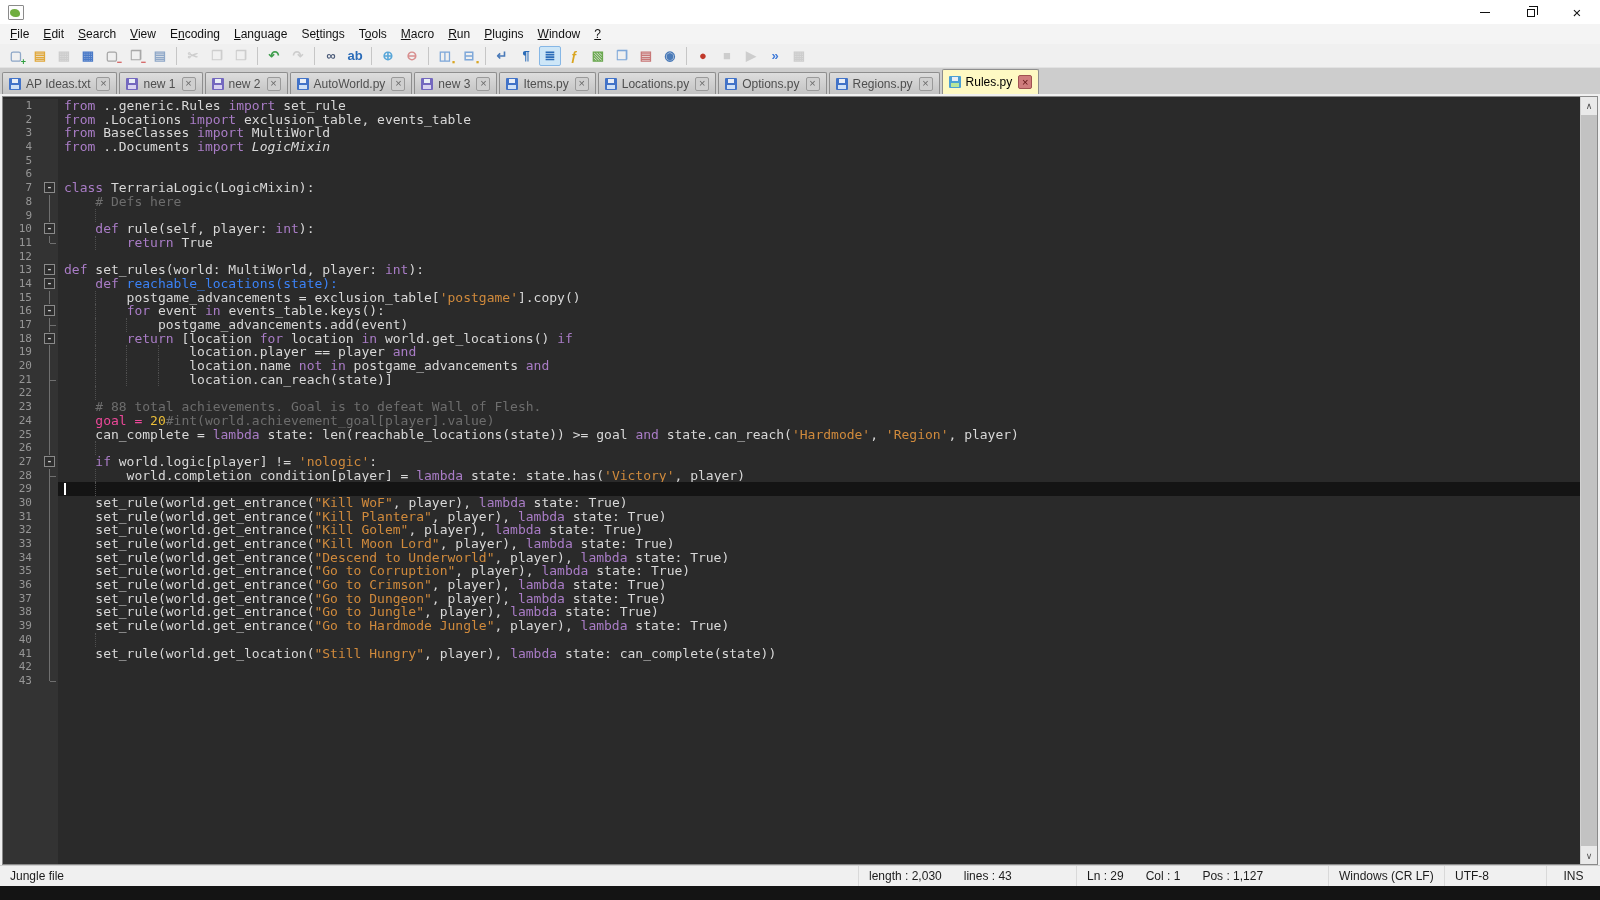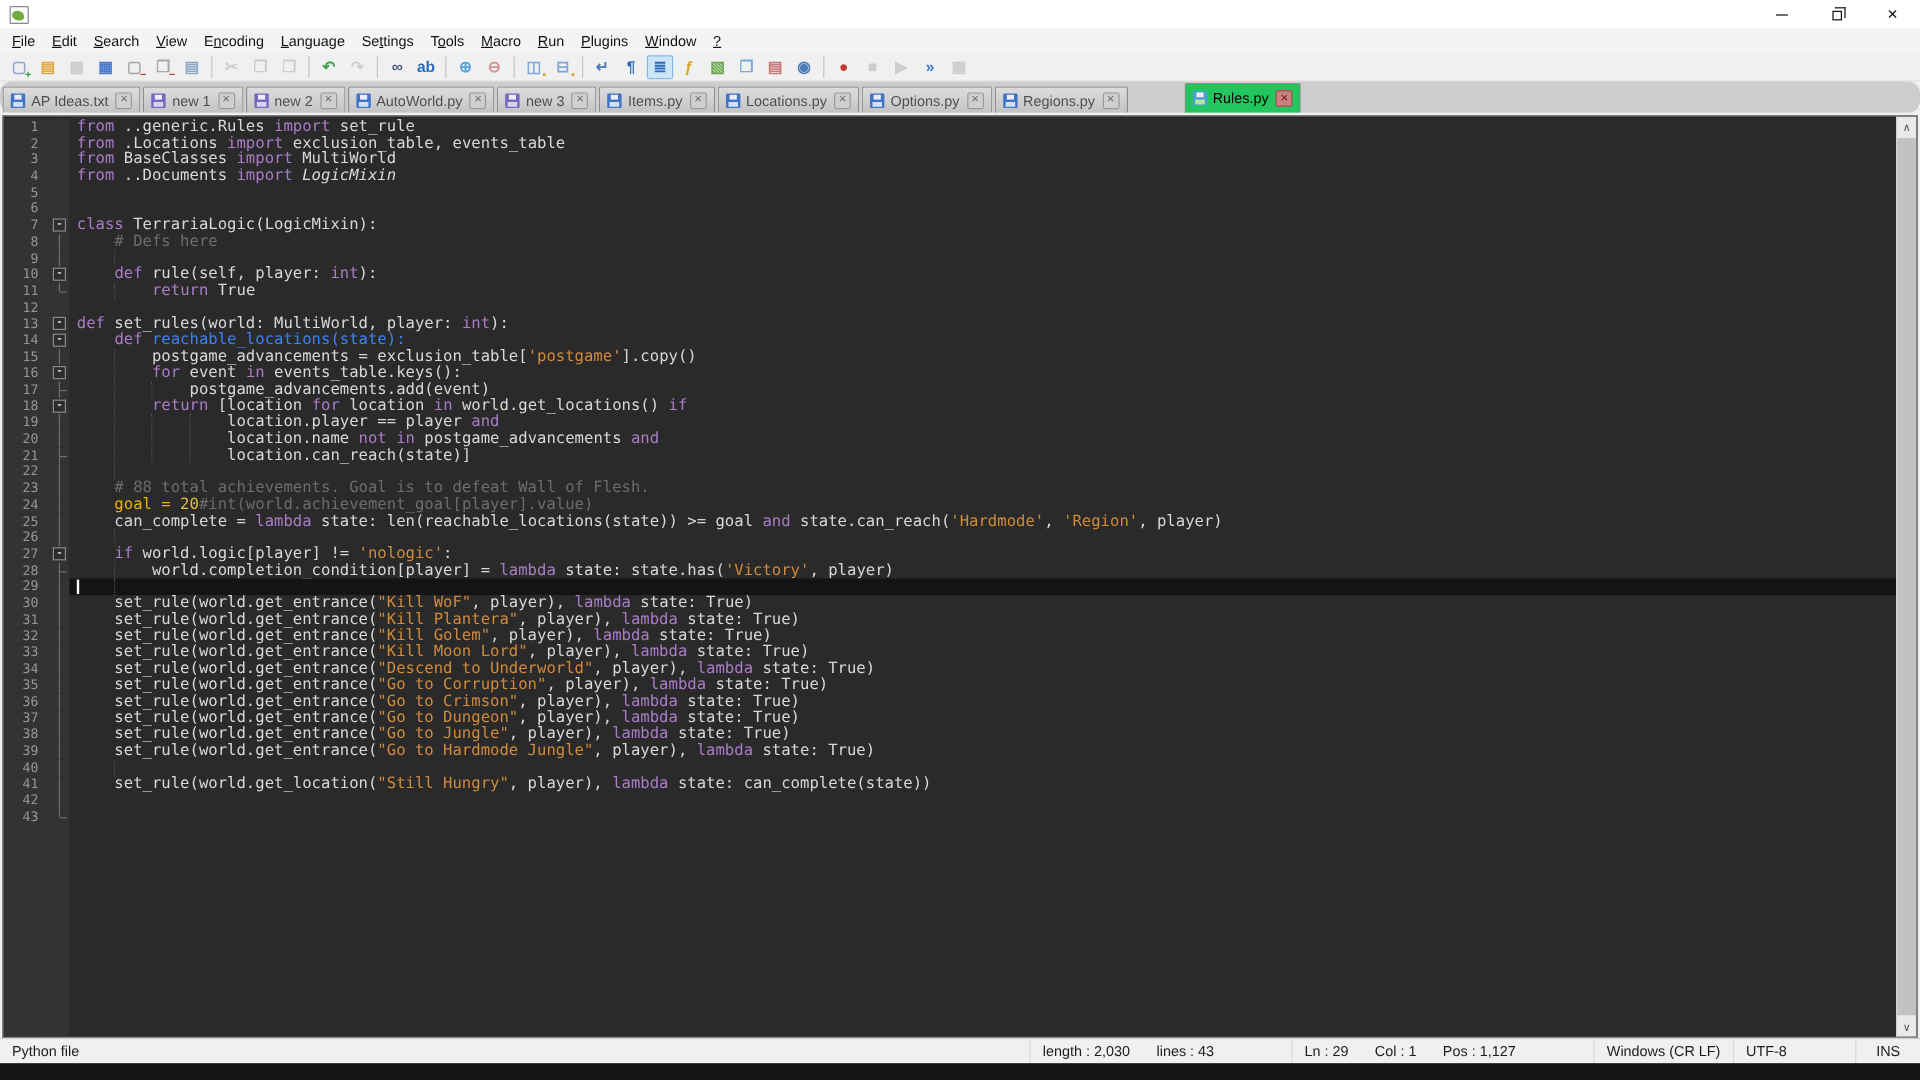--- a/index.html
+++ b/index.html
@@ -27,23 +27,23 @@
 
   
   .toolbar { height:24px; background:#f0f0f0; display:flex; align-items:center; padding-left:4px; border-bottom:1px solid #e2e2e2; flex:none; }
   .tb-icon { width:22px; height:20px; display:flex; align-items:center; justify-content:center; font-size:13px; font-weight:bold; margin:0 1px; position:relative; border:1px solid transparent; border-radius:2px; }
   .tb-icon.active { background:#cde6f7; border-color:#86b7e6; }
   .tb-icon.disabled { opacity:.4; filter:grayscale(1); }
   .tb-badge { position:absolute; right:0; bottom:-2px; font-size:9px; font-weight:bold; }
   .tb-sep { width:1px; height:18px; background:#c6c6c6; margin:0 4px; flex:none; }
 
   
-  .tabbar { height:26px; background:#cdcdcd; display:flex; align-items:flex-end; padding-left:2px; flex:none;border-radius:10px; }
+  .tabbar { height:26px; background:#cdcdcd; display:flex; align-items:flex-end; padding-left:2px; flex:none; }
   .tab { height:22px; display:flex; align-items:center; padding:0 6px; background:linear-gradient(#dddddd,#c3c3c3); border:1px solid #8e8e8e; border-bottom:none; margin-right:2px; font-size:12px; color:#4f4f4f; border-radius:2px 2px 0 0; white-space:nowrap; }
-  .tab.active { height:25px; background:#22c55e; color:#000;margin-left:45px; }
+  .tab.active { height:25px; background:#fef9c3; color:#000; }
   .floppy { width:12px; height:12px; border-radius:1px; margin-right:5px; position:relative; flex:none; }
   .floppy::before { content:""; position:absolute; left:3px; top:1px; width:6px; height:4px; background:#e9eef6; }
   .floppy::after { content:""; position:absolute; left:2px; bottom:1px; width:8px; height:4px; background:#cfe0f5; }
   .floppy.blue { background:#4273c8; }
   .floppy.purple { background:#7468bf; }
   .floppy.purple::after { background:#d8d2f0; }
   .floppy.activeic { background:#4b9fd4; }
   .floppy.activeic::after { background:#b8e69a; }
   .tab-close { width:14px; height:14px; margin-left:6px; display:flex; align-items:center; justify-content:center; font-size:11px; line-height:1; color:#6a6a6a; background:#cfcfcf; border:1px solid #9a9a9a; border-radius:2px; }
   .tab.active .tab-close { background:#cf7d7d; color:#5d1111; border-color:#a05252; }
@@ -238,21 +238,21 @@
         <div class="line-row"><span class="ln">14</span><span class="bm"></span><span class="fold"><span class="fold-box">-</span></span><span class="code"><span style="color: rgb(216, 216, 216);">    </span><span style="color: rgb(169, 124, 198);">def</span><span style="color: #3b82f6;"> reachable_locations(state):</span></span></div>
         <div class="line-row"><span class="ln">15</span><span class="bm"></span><span class="fold"><span class="fold-line"></span></span><span class="code"><span class="guide" style="left: 37.2px;"></span><span style="color: rgb(216, 216, 216);">        postgame_advancements = exclusion_table[</span><span style="color: rgb(208, 138, 60);">'postgame'</span><span style="color: rgb(216, 216, 216);">].copy()</span></span></div>
         <div class="line-row"><span class="ln">16</span><span class="bm"></span><span class="fold"><span class="fold-box">-</span></span><span class="code"><span class="guide" style="left: 37.2px;"></span><span style="color: rgb(216, 216, 216);">        </span><span style="color: rgb(169, 124, 198);">for</span><span style="color: rgb(216, 216, 216);"> event </span><span style="color: rgb(169, 124, 198);">in</span><span style="color: rgb(216, 216, 216);"> events_table.keys():</span></span></div>
         <div class="line-row"><span class="ln">17</span><span class="bm"></span><span class="fold"><span class="fold-line"></span><span class="fold-tick"></span></span><span class="code"><span class="guide" style="left: 37.2px;"></span><span class="guide" style="left: 68.4px;"></span><span style="color: rgb(216, 216, 216);">            postgame_advancements.add(event)</span></span></div>
         <div class="line-row"><span class="ln">18</span><span class="bm"></span><span class="fold"><span class="fold-box">-</span></span><span class="code"><span class="guide" style="left: 37.2px;"></span><span style="color: rgb(216, 216, 216);">        </span><span style="color: rgb(169, 124, 198);">return</span><span style="color: rgb(216, 216, 216);"> [location </span><span style="color: rgb(169, 124, 198);">for</span><span style="color: rgb(216, 216, 216);"> location </span><span style="color: rgb(169, 124, 198);">in</span><span style="color: rgb(216, 216, 216);"> world.get_locations() </span><span style="color: rgb(169, 124, 198);">if</span></span></div>
         <div class="line-row"><span class="ln">19</span><span class="bm"></span><span class="fold"><span class="fold-line"></span></span><span class="code"><span class="guide" style="left: 37.2px;"></span><span class="guide" style="left: 68.4px;"></span><span class="guide" style="left: 99.6px;"></span><span style="color: rgb(216, 216, 216);">                location.player == player </span><span style="color: rgb(169, 124, 198);">and</span></span></div>
         <div class="line-row"><span class="ln">20</span><span class="bm"></span><span class="fold"><span class="fold-line"></span></span><span class="code"><span class="guide" style="left: 37.2px;"></span><span class="guide" style="left: 68.4px;"></span><span class="guide" style="left: 99.6px;"></span><span style="color: rgb(216, 216, 216);">                location.name </span><span style="color: rgb(169, 124, 198);">not</span><span style="color: rgb(216, 216, 216);"> </span><span style="color: rgb(169, 124, 198);">in</span><span style="color: rgb(216, 216, 216);"> postgame_advancements </span><span style="color: rgb(169, 124, 198);">and</span></span></div>
         <div class="line-row"><span class="ln">21</span><span class="bm"></span><span class="fold"><span class="fold-line"></span><span class="fold-tick"></span></span><span class="code"><span class="guide" style="left: 37.2px;"></span><span class="guide" style="left: 68.4px;"></span><span class="guide" style="left: 99.6px;"></span><span style="color: rgb(216, 216, 216);">                location.can_reach(state)]</span></span></div>
         <div class="line-row"><span class="ln">22</span><span class="bm"></span><span class="fold"><span class="fold-line"></span></span><span class="code"><span class="guide" style="left: 37.2px;"></span></span></div>
         <div class="line-row"><span class="ln">23</span><span class="bm"></span><span class="fold"><span class="fold-line"></span></span><span class="code"><span style="color: rgb(109, 109, 109);">    # 88 total achievements. Goal is to defeat Wall of Flesh.</span></span></div>
-        <div class="line-row"><span class="ln">24</span><span class="bm"></span><span class="fold"><span class="fold-line"></span></span><span class="code"><span style="color: #eab308; text-align: center;">    goal = </span><span style="color: rgb(236, 191, 57);">20</span><span style="color: rgb(109, 109, 109);">#int(world.achievement_goal[player].value)</span></span></div>
+        <div class="line-row"><span class="ln">24</span><span class="bm"></span><span class="fold"><span class="fold-line"></span></span><span class="code"><span style="color: #ec4899; text-align: center;">    goal = </span><span style="color: rgb(236, 191, 57);">20</span><span style="color: rgb(109, 109, 109);">#int(world.achievement_goal[player].value)</span></span></div>
         <div class="line-row"><span class="ln">25</span><span class="bm"></span><span class="fold"><span class="fold-line"></span></span><span class="code"><span style="color: rgb(216, 216, 216);">    can_complete = </span><span style="color: rgb(169, 124, 198);">lambda</span><span style="color: rgb(216, 216, 216);"> state: len(reachable_locations(state)) &gt;= goal </span><span style="color: rgb(169, 124, 198);">and</span><span style="color: rgb(216, 216, 216);"> state.can_reach(</span><span style="color: rgb(208, 138, 60);">'Hardmode'</span><span style="color: rgb(216, 216, 216);">, </span><span style="color: rgb(208, 138, 60);">'Region'</span><span style="color: rgb(216, 216, 216);">, player)</span></span></div>
         <div class="line-row"><span class="ln">26</span><span class="bm"></span><span class="fold"><span class="fold-line"></span></span><span class="code"><span class="guide" style="left: 37.2px;"></span></span></div>
         <div class="line-row"><span class="ln">27</span><span class="bm"></span><span class="fold"><span class="fold-box">-</span></span><span class="code"><span style="color: rgb(216, 216, 216);">    </span><span style="color: rgb(169, 124, 198);">if</span><span style="color: rgb(216, 216, 216);"> world.logic[player] != </span><span style="color: rgb(208, 138, 60);">'nologic'</span><span style="color: rgb(216, 216, 216);">:</span></span></div>
         <div class="line-row"><span class="ln">28</span><span class="bm"></span><span class="fold"><span class="fold-line"></span><span class="fold-tick"></span></span><span class="code"><span class="guide" style="left: 37.2px;"></span><span style="color: rgb(216, 216, 216);">        world.completion_condition[player] = </span><span style="color: rgb(169, 124, 198);">lambda</span><span style="color: rgb(216, 216, 216);"> state: state.has(</span><span style="color: rgb(208, 138, 60);">'Victory'</span><span style="color: rgb(216, 216, 216);">, player)</span></span></div>
         <div class="line-row current"><span class="ln">29</span><span class="bm"></span><span class="fold"><span class="fold-line"></span></span><span class="code"><span class="guide" style="left: 37.2px;"></span><span class="caret"></span></span></div>
         <div class="line-row"><span class="ln">30</span><span class="bm"></span><span class="fold"><span class="fold-line"></span></span><span class="code"><span style="color: rgb(216, 216, 216);">    set_rule(world.get_entrance(</span><span style="color: rgb(208, 138, 60);">"Kill WoF"</span><span style="color: rgb(216, 216, 216);">, player), </span><span style="color: rgb(169, 124, 198);">lambda</span><span style="color: rgb(216, 216, 216);"> state: True)</span></span></div>
         <div class="line-row"><span class="ln">31</span><span class="bm"></span><span class="fold"><span class="fold-line"></span></span><span class="code"><span style="color: rgb(216, 216, 216);">    set_rule(world.get_entrance(</span><span style="color: rgb(208, 138, 60);">"Kill Plantera"</span><span style="color: rgb(216, 216, 216);">, player), </span><span style="color: rgb(169, 124, 198);">lambda</span><span style="color: rgb(216, 216, 216);"> state: True)</span></span></div>
         <div class="line-row"><span class="ln">32</span><span class="bm"></span><span class="fold"><span class="fold-line"></span></span><span class="code"><span style="color: rgb(216, 216, 216);">    set_rule(world.get_entrance(</span><span style="color: rgb(208, 138, 60);">"Kill Golem"</span><span style="color: rgb(216, 216, 216);">, player), </span><span style="color: rgb(169, 124, 198);">lambda</span><span style="color: rgb(216, 216, 216);"> state: True)</span></span></div>
         <div class="line-row"><span class="ln">33</span><span class="bm"></span><span class="fold"><span class="fold-line"></span></span><span class="code"><span style="color: rgb(216, 216, 216);">    set_rule(world.get_entrance(</span><span style="color: rgb(208, 138, 60);">"Kill Moon Lord"</span><span style="color: rgb(216, 216, 216);">, player), </span><span style="color: rgb(169, 124, 198);">lambda</span><span style="color: rgb(216, 216, 216);"> state: True)</span></span></div>
         <div class="line-row"><span class="ln">34</span><span class="bm"></span><span class="fold"><span class="fold-line"></span></span><span class="code"><span style="color: rgb(216, 216, 216);">    set_rule(world.get_entrance(</span><span style="color: rgb(208, 138, 60);">"Descend to Underworld"</span><span style="color: rgb(216, 216, 216);">, player), </span><span style="color: rgb(169, 124, 198);">lambda</span><span style="color: rgb(216, 216, 216);"> state: True)</span></span></div>
@@ -273,21 +273,21 @@
         </div>
       </div>
     <div class="vsb">
       <div class="vsb-btn">∧</div>
       <div class="vsb-thumb"></div>
       <div class="vsb-btn">∨</div>
     </div>
   </div>
 
   <div class="statusbar">
-    <div class="sb-sec first">Python file</div>
+    <div class="sb-sec first">Jungle file</div>
     <div class="sb-sec sb-len">
       <span>length : 2,030</span>
         <span class="sb-gap"></span>
       <span>lines : 43</span>
     </div>
     <div class="sb-sec sb-pos">
       <span>Ln : 29</span>
         <span class="sb-gap"></span>
       <span>Col : 1</span>
         <span class="sb-gap"></span>

